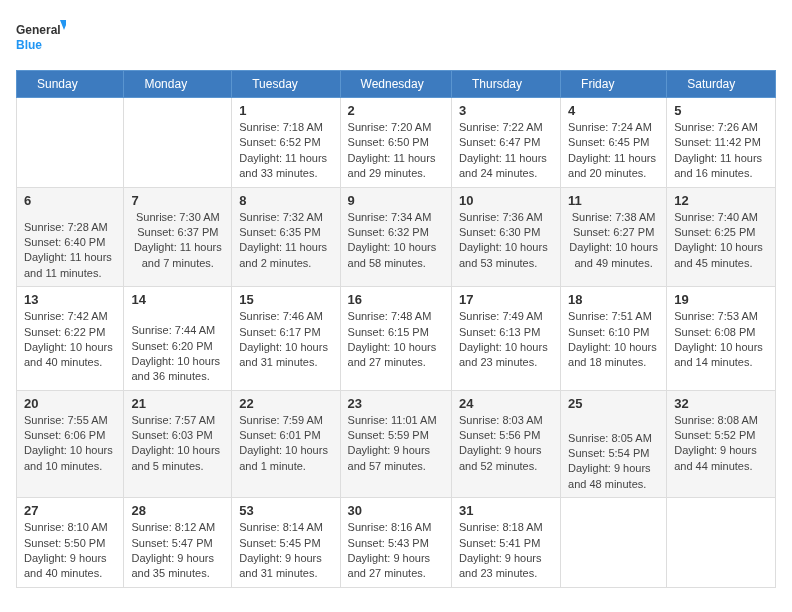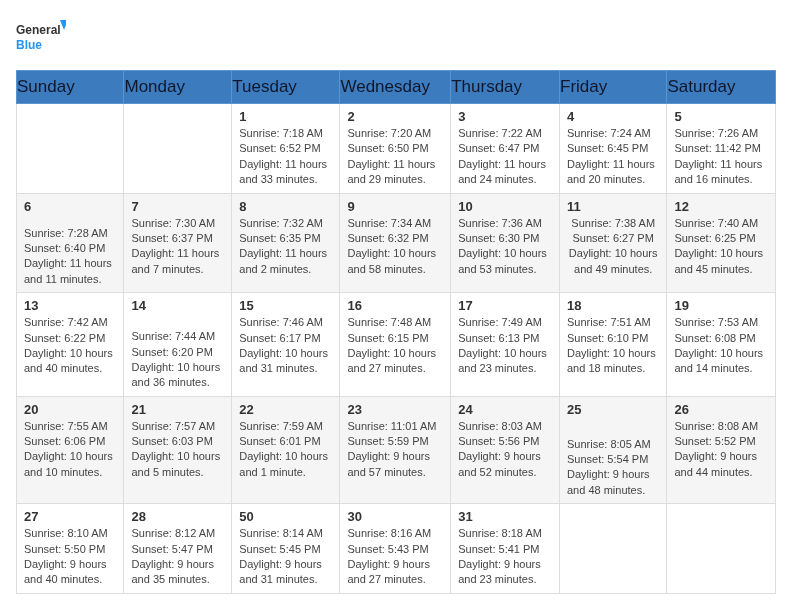--- a/index.html
+++ b/index.html
@@ -31,24 +31,24 @@
       font-size: 14px;
       color: #555;
     }
     table {
       width: 100%;
       border-collapse: collapse;
       font-size: 11px;
     }
     thead tr th {
       background: #3D7BBF;
-      color: #0f172a;
-      padding: 6px 0;
+      color: #ffffff;
+      padding: 6px 20px;
       text-align: left;
-      font-size: 17px;
+      font-size: 12px;
       font-weight: normal;
       border: 1px solid #5a95d0;
     }
     tbody tr td {
       border: 1px solid #ddd;
       padding: 5px 7px;
       vertical-align: top;
       width: 113px;
       min-height: 70px;
     }
@@ -140,21 +140,21 @@
       <tr>
         <td>
           <span class="day-num">6</span>
           <div class="day-info" style="white-space: pre-line; margin-top: 12px;">Sunrise: 7:28 AM
 Sunset: 6:40 PM
 Daylight: 11 hours
 and 11 minutes.</div>
         </td>
         <td>
           <span class="day-num">7</span>
-          <div class="day-info" style="white-space: pre-line;">Sunrise: 7:30 AM
+          <div class="day-info" style="white-space: pre-line; text-align: center;">Sunrise: 7:30 AM
 Sunset: 6:37 PM
 Daylight: 11 hours
 and 7 minutes.</div>
         </td>
         <td>
           <span class="day-num">8</span>
           <div class="day-info" style="white-space: pre-line;">Sunrise: 7:32 AM
 Sunset: 6:35 PM
 Daylight: 11 hours
 and 2 minutes.</div>
@@ -276,21 +276,21 @@
 and 52 minutes.</div>
         </td>
         <td>
           <span class="day-num">25</span>
           <div class="day-info" style="white-space: pre-line; margin-top: 20px;">Sunrise: 8:05 AM
 Sunset: 5:54 PM
 Daylight: 9 hours
 and 48 minutes.</div>
         </td>
         <td>
-          <span class="day-num">26</span>
+          <span class="day-num">32</span>
           <div class="day-info" style="white-space: pre-line;">Sunrise: 8:08 AM
 Sunset: 5:52 PM
 Daylight: 9 hours
 and 44 minutes.</div>
         </td>
       </tr>
       <tr>
         <td>
           <span class="day-num">27</span>
           <div class="day-info" style="white-space: pre-line;">Sunrise: 8:10 AM
@@ -299,21 +299,21 @@
 and 40 minutes.</div>
         </td>
         <td>
           <span class="day-num">28</span>
           <div class="day-info" style="white-space: pre-line;">Sunrise: 8:12 AM
 Sunset: 5:47 PM
 Daylight: 9 hours
 and 35 minutes.</div>
         </td>
         <td>
-          <span class="day-num">50</span>
+          <span class="day-num">53</span>
           <div class="day-info" style="white-space: pre-line;">Sunrise: 8:14 AM
 Sunset: 5:45 PM
 Daylight: 9 hours
 and 31 minutes.</div>
         </td>
         <td>
           <span class="day-num">30</span>
           <div class="day-info" style="white-space: pre-line;">Sunrise: 8:16 AM
 Sunset: 5:43 PM
 Daylight: 9 hours

